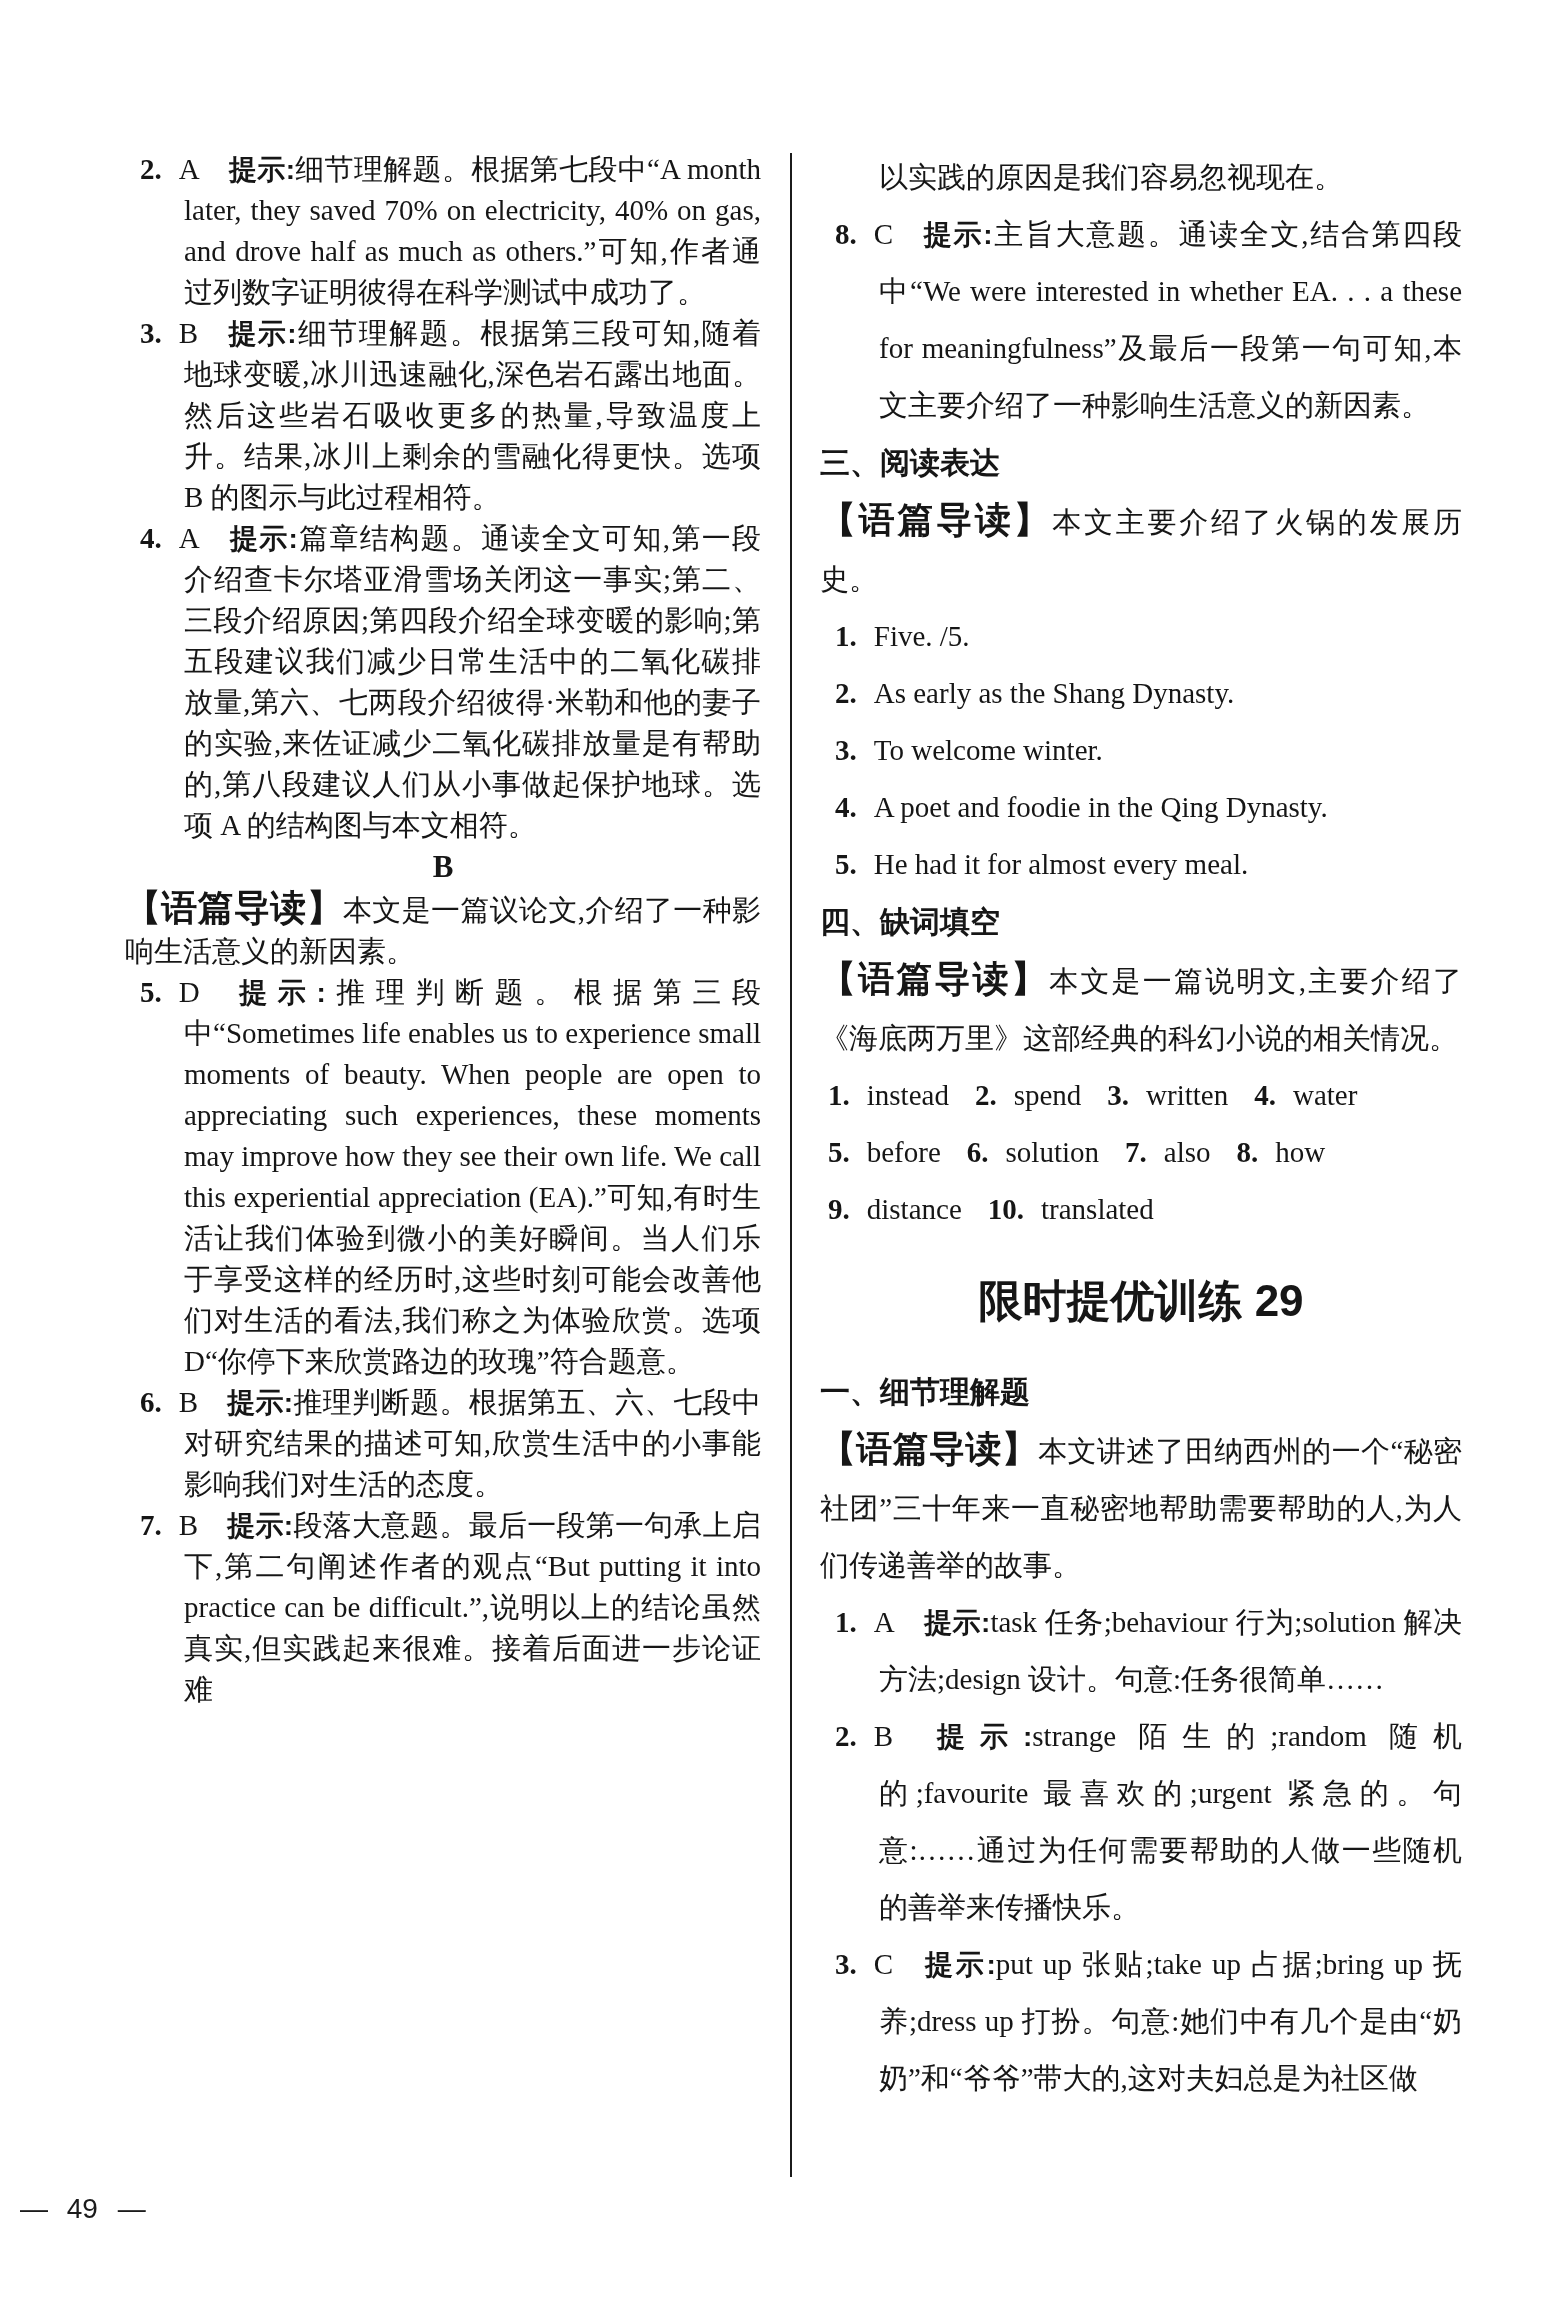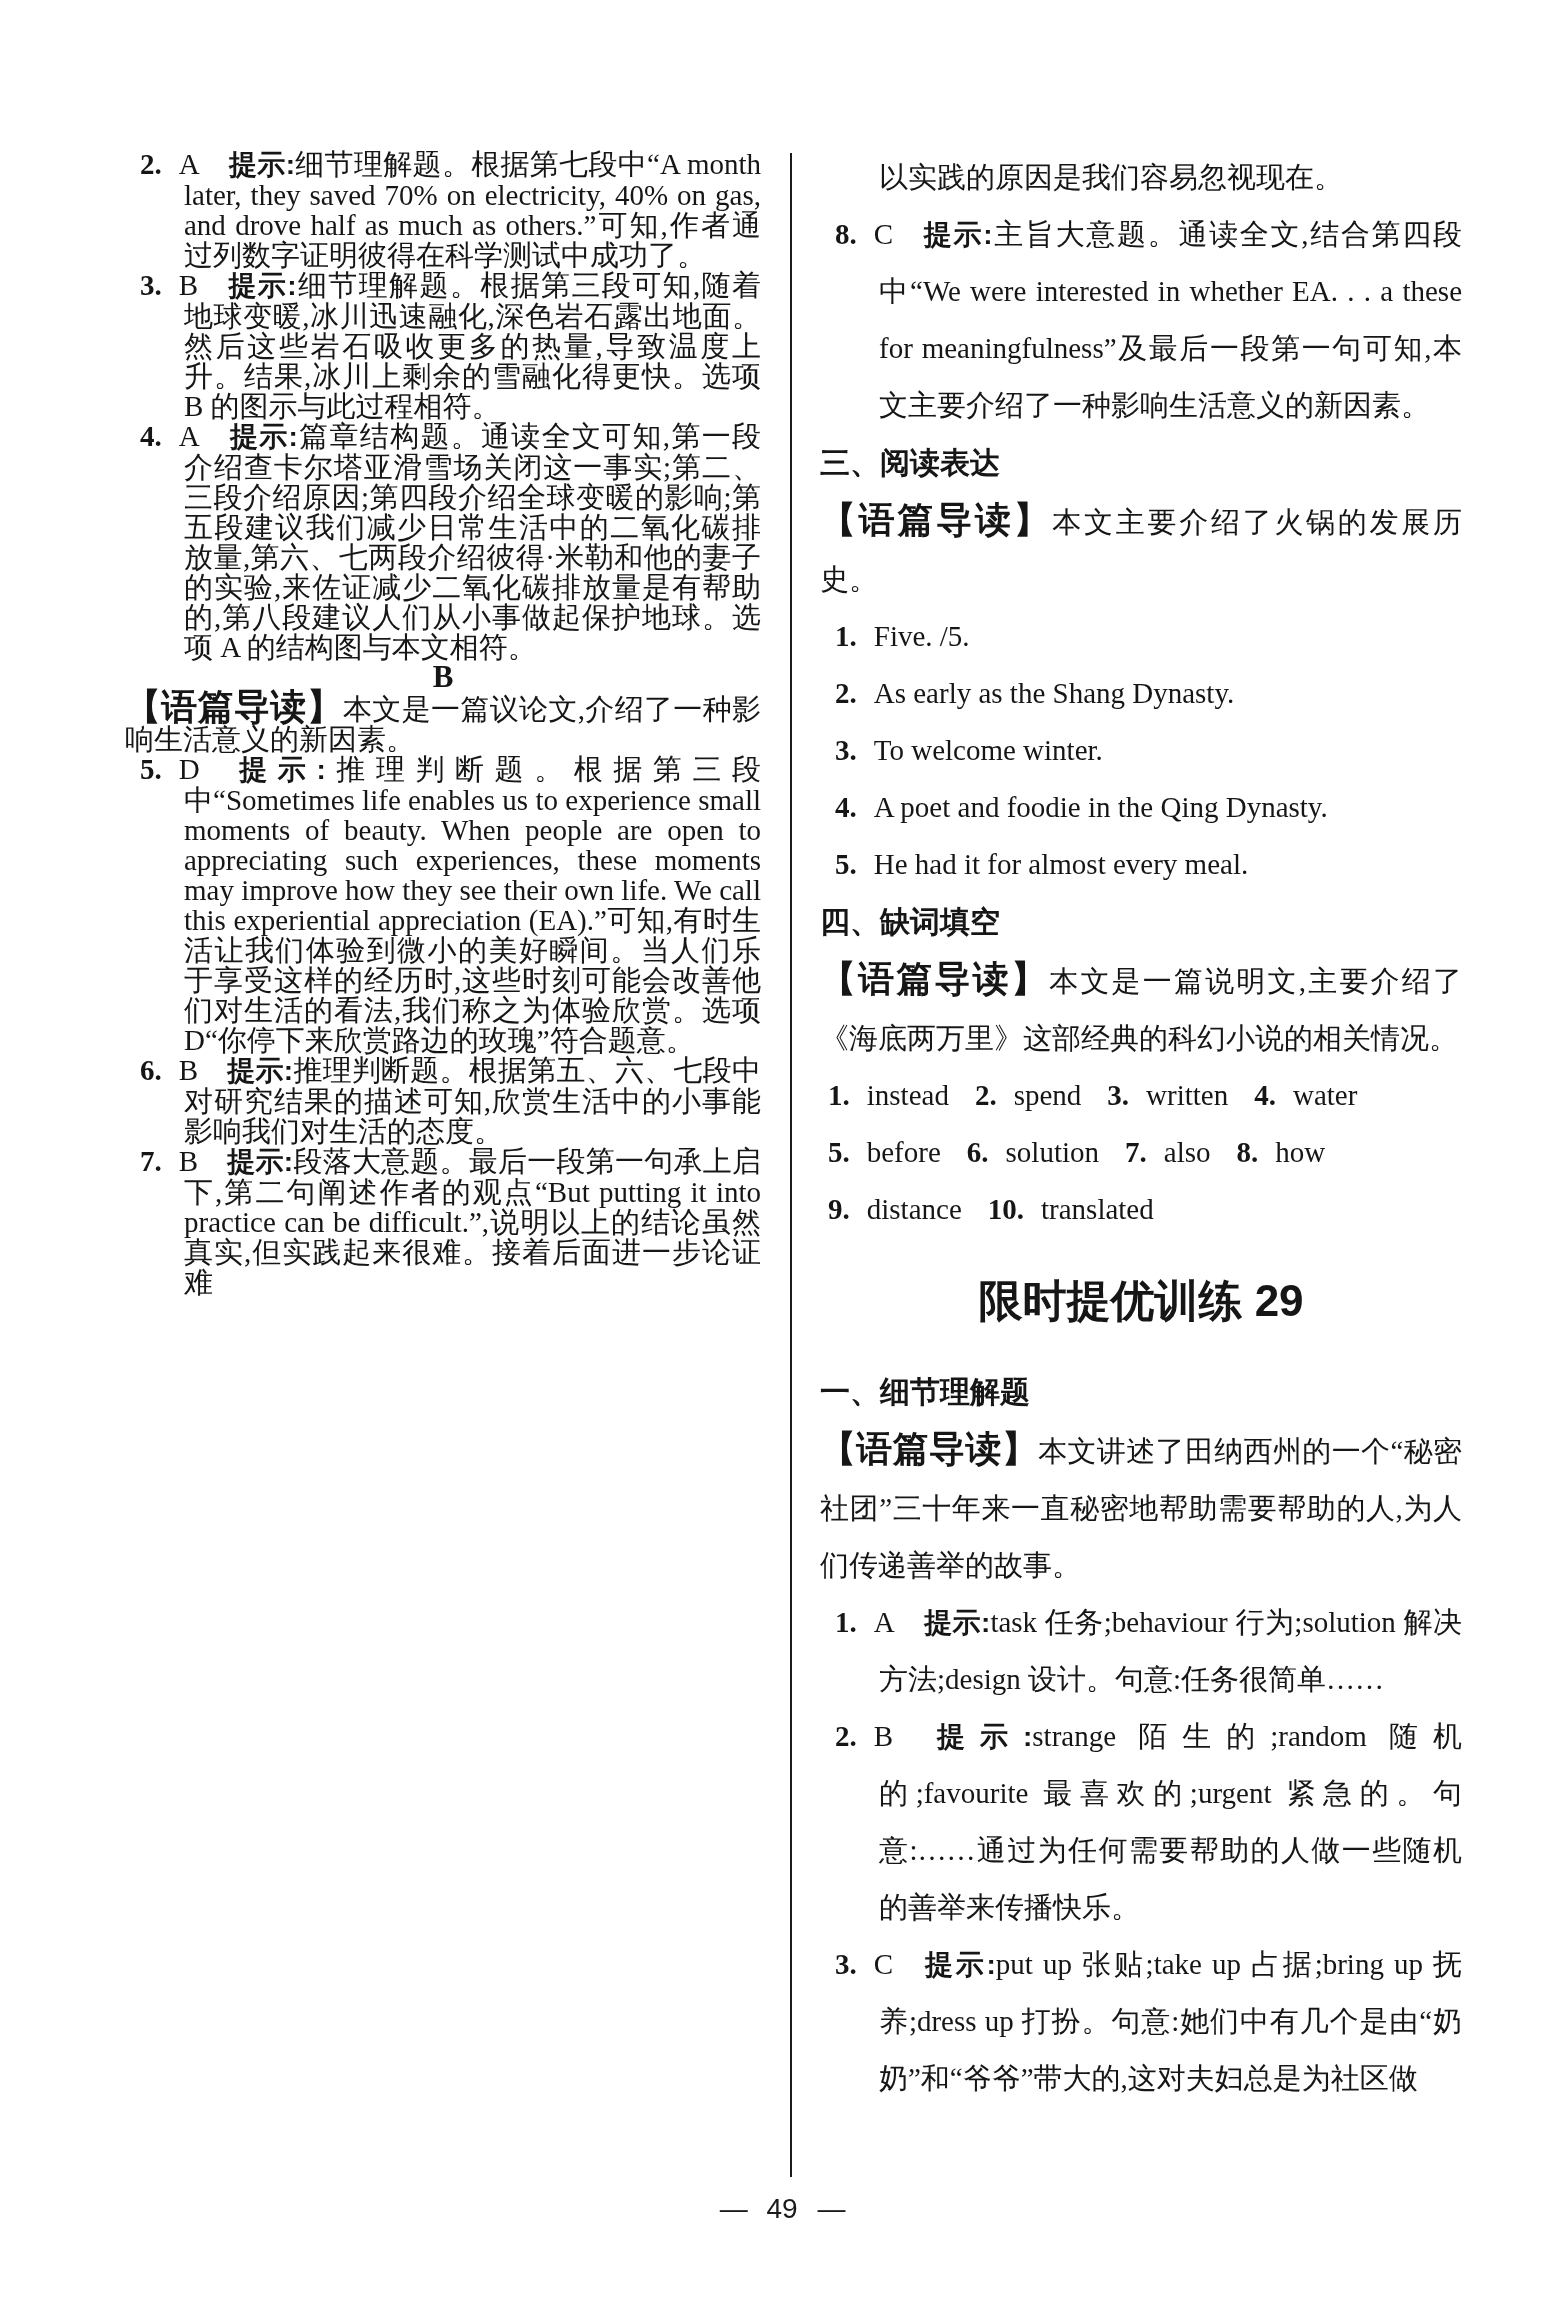--- a/index.html
+++ b/index.html
@@ -9,21 +9,21 @@
     background:#ffffff;
     color:#161616;
     font-family:"Liberation Serif", serif;
     overflow:hidden;
   }
   .divider {
     position:absolute; left:790px; top:153px;
     width:2px; height:2024px; background:#1b1b1b;
   }
   .col { position:absolute; top:149px; font-size:29px; }
-  .col-left  { left:125px;  width:636px; line-height:30px; }
+  .col-left  { left:125px;  width:636px; line-height:41px; }
   .col-right { left:820px; width:642px; line-height:57px; }
 
   .item { text-align:justify; padding-left:59px; text-indent:-44px; }
   .num  { font-weight:bold; margin-right:17px; }
   .ans  { margin-right:29px; }
   .hint { font-family:"Liberation Sans", sans-serif; font-weight:bold; font-size:28px; }
 
   .guide { text-align:justify; }
   .glabel { font-family:"Liberation Sans", sans-serif; font-weight:bold; font-size:36px; }
 
@@ -40,21 +40,20 @@
 
   .training-title {
     text-align:center;
     font-family:"Liberation Sans", sans-serif;
     font-weight:bold; font-size:44px;
     margin:34px 0;
   }
 
   .footer {
     position:absolute; left:0; top:2189px; width:1564px;
-    text-align:center;
     font-family:"Liberation Sans", sans-serif;
     font-size:28px; line-height:40px; color:#1b1b1b;
   }
   .fdash { margin:0 20px; letter-spacing:-1.3px; }
 </style>
 </head>
 <body>
 
 <div class="page">
 

